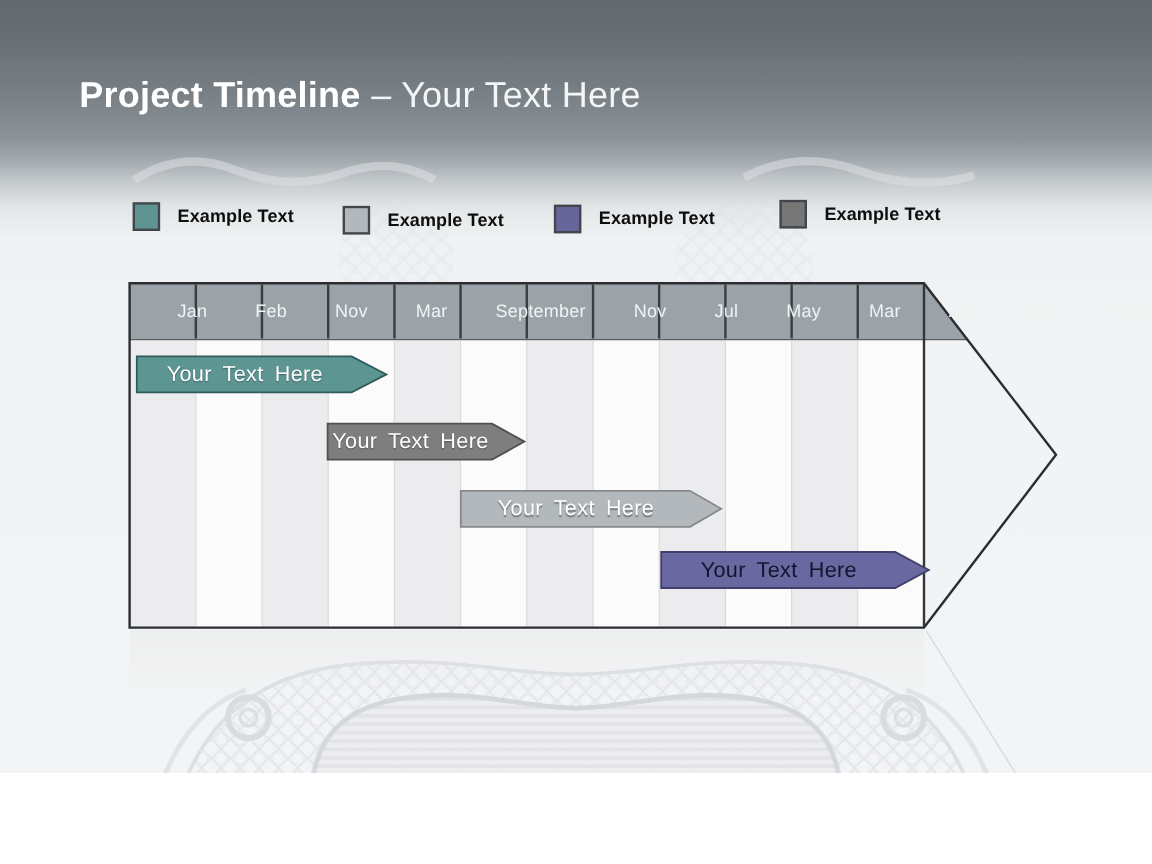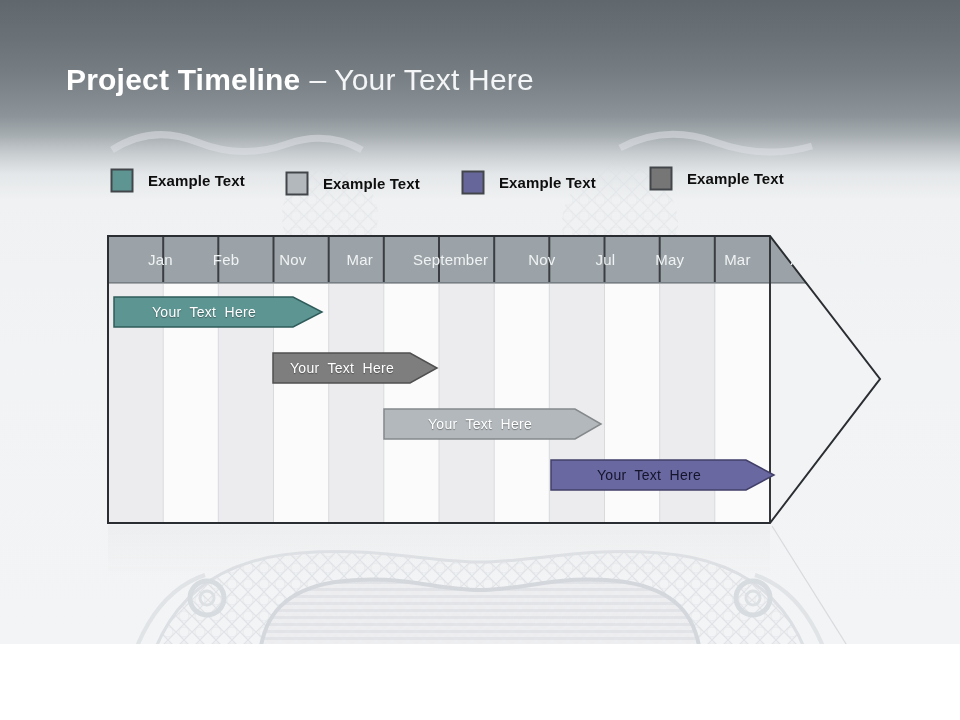--- a/index.html
+++ b/index.html
@@ -28,21 +28,21 @@
   }
   .months-row{
     position:absolute;left:108px;top:235px;width:662px;height:48px;
     display:flex;align-items:center;z-index:4;
   }
   .month-cell{
     flex:1;text-align:center;font-size:15px;color:#f0f3f3;letter-spacing:.2px;margin-left:40px;
   }
   .bar-label{
     position:absolute;transform:translate(-50%,-50%);z-index:5;
-    font-size:14px;color:#ffffff;white-space:nowrap;
+    font-size:18px;color:#ffffff;white-space:nowrap;
     word-spacing:4px;letter-spacing:.3px;
     text-shadow:0 1px 1px rgba(30,30,30,.45);
   }
   .bar-label.dark{color:#14142c;text-shadow:none;}
   .chart-svg{z-index:3;}
   .watermark{z-index:1;}
   .legend-layer{position:absolute;left:0;top:0;width:960px;height:720px;z-index:2;}
 </style>
 </head>
 <body>

